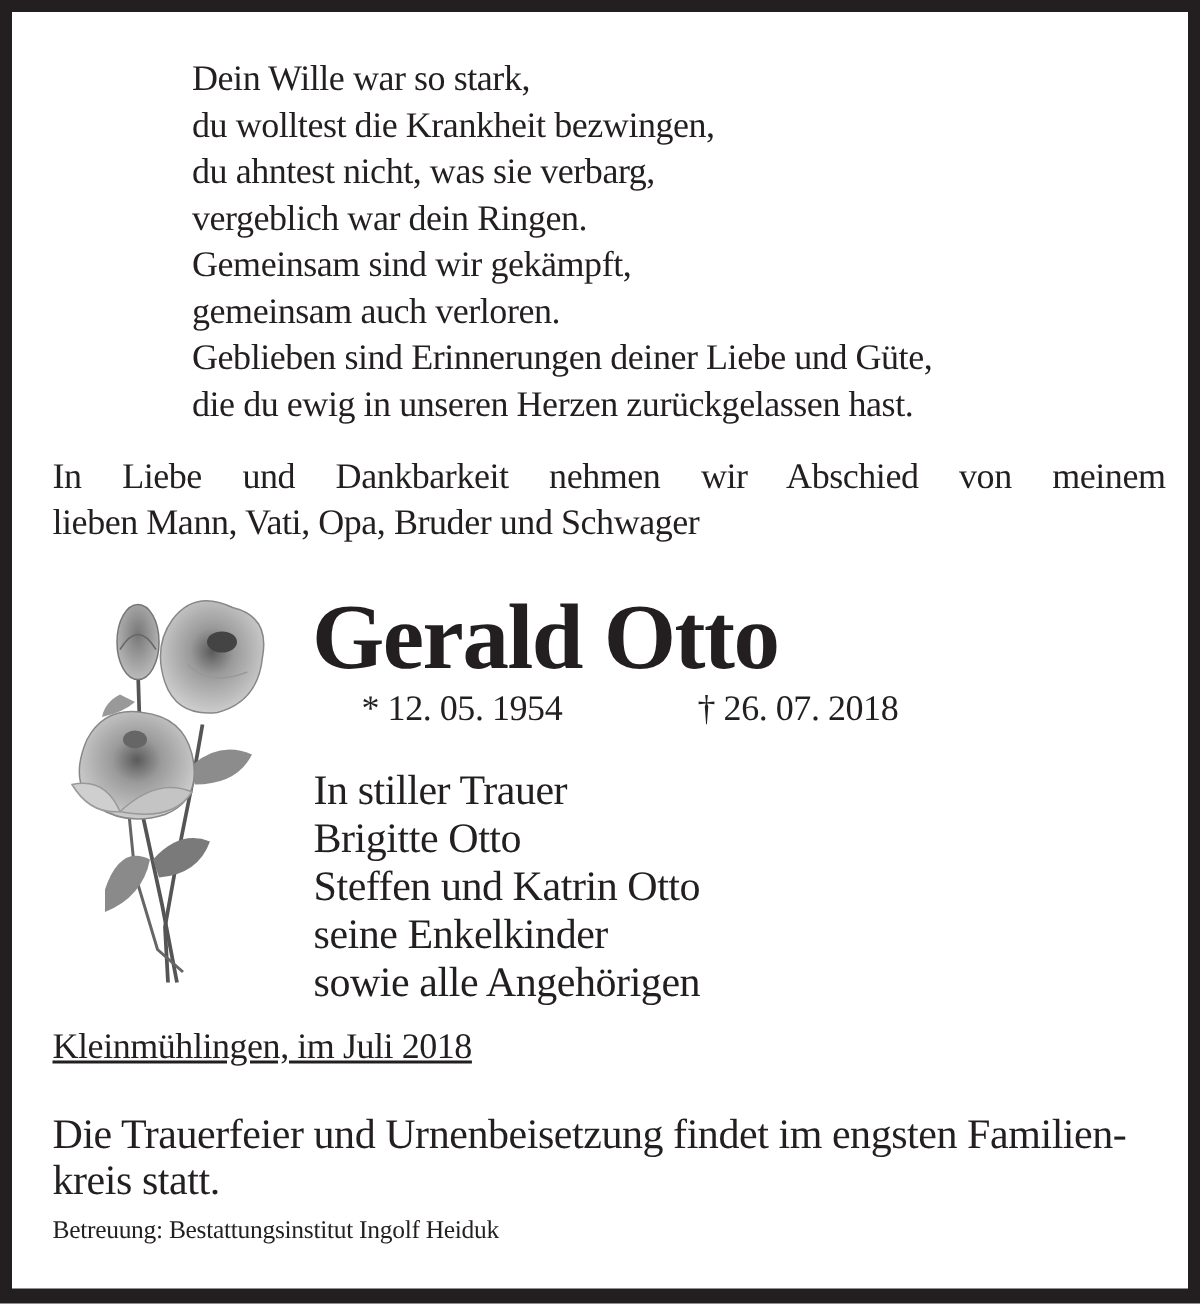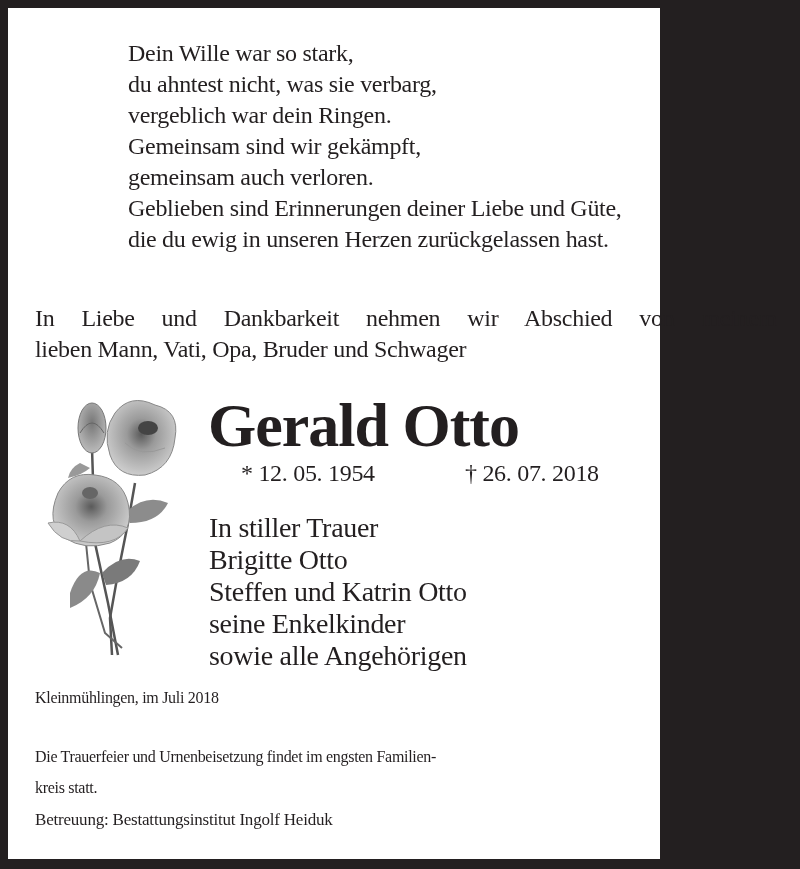--- a/index.html
+++ b/index.html
@@ -7,21 +7,21 @@
     width: 800px; height: 869px;
     background: #231f20;
     position: relative;
     overflow: hidden;
     font-family: "Liberation Serif", "DejaVu Serif", serif;
     color: #231f20;
   }
   .card {
     position: absolute;
     left: 8px; top: 8px;
-    width: 652px; height: 851px;
+    width: 784px; height: 851px;
     background: #ffffff;
   }
   .poem {
     position: absolute;
     left: 120px; top: 30px;
     font-size: 24px;
     line-height: 31px;
     letter-spacing: -0.3px;
   }
   .poem div { white-space: nowrap; }
@@ -64,44 +64,46 @@
     position: absolute;
     left: 201px; top: 504px;
     font-size: 28px;
     line-height: 32px;
     letter-spacing: -0.3px;
   }
   .mourners .b { font-weight: normal; }
   .place {
     position: absolute;
     left: 27px; top: 675px;
-    font-size: 16px; line-height: 30px;
+    font-size: 24px; line-height: 30px;
     letter-spacing: -0.3px;
+    text-decoration: underline;
   }
   .service {
     position: absolute;
     left: 27px; top: 733px;
     width: 745px;
-    font-size: 16px; line-height: 31px;
+    font-size: 28px; line-height: 31px;
     letter-spacing: -0.3px;
   }
   .footer {
     position: absolute;
     left: 27px; top: 801px;
     font-size: 17px; line-height: 22px;
     letter-spacing: -0.2px;
   }
 </style>
 </head>
 <body>
 
 <div class="card">
 
   <div class="poem">
     <div>Dein Wille war so stark,</div>
+    <div>du wolltest die Krankheit bezwingen,</div>
     <div>du ahntest nicht, was sie verbarg,</div>
     <div>vergeblich war dein Ringen.</div>
     <div>Gemeinsam sind wir gekämpft,</div>
     <div>gemeinsam auch verloren.</div>
     <div>Geblieben sind Erinnerungen deiner Liebe und Güte,</div>
     <div>die du ewig in unseren Herzen zurückgelassen hast.</div>
   </div>
 
   <div class="intro">
     <span class="l1">In Liebe und Dankbarkeit nehmen wir Abschied von meinem</span>

